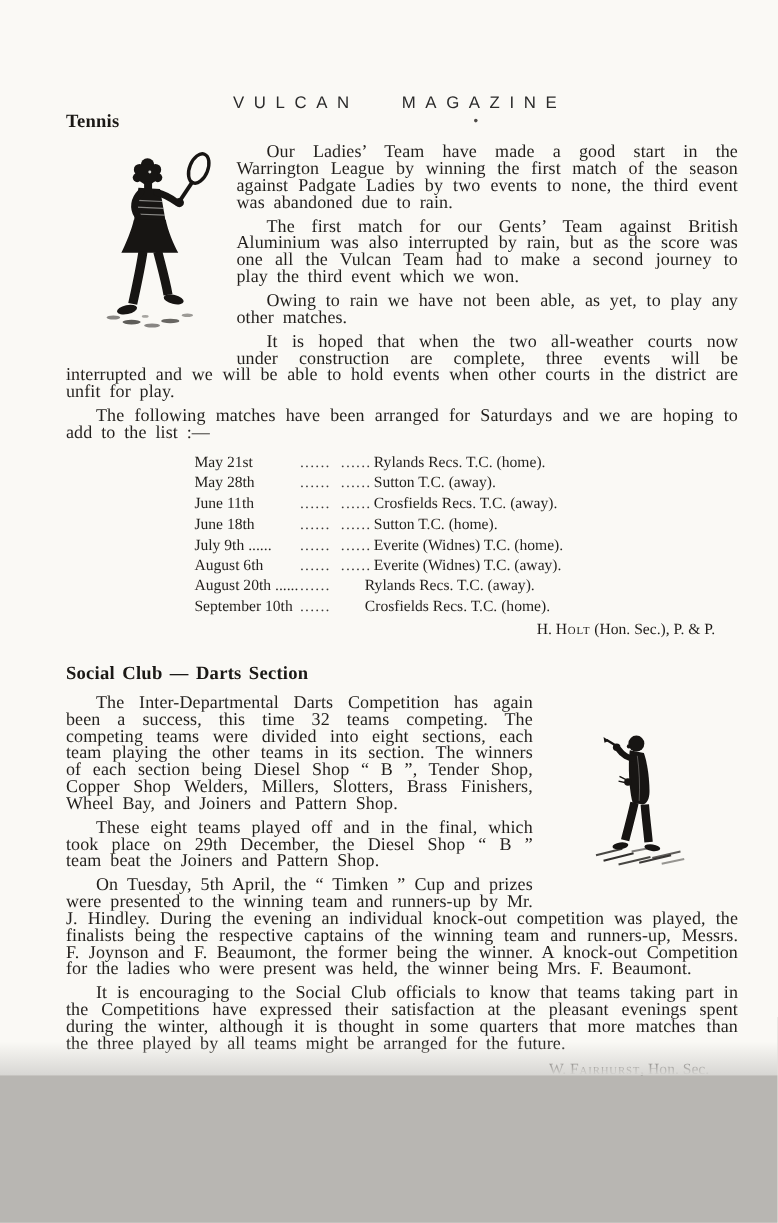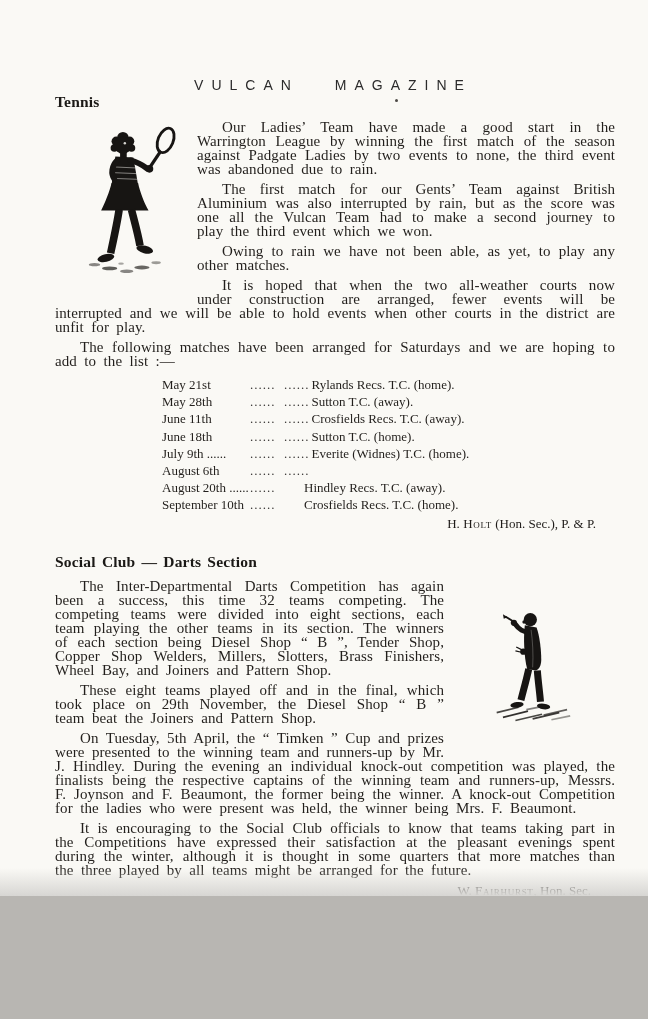--- a/index.html
+++ b/index.html
@@ -119,21 +119,21 @@
           <ellipse cx="22" cy="141" rx="9" ry="4" fill="#171513" transform="rotate(-12 22 141)"></ellipse>
           <ellipse cx="63" cy="132" rx="9" ry="4" fill="#171513" transform="rotate(14 63 132)"></ellipse>
 
           <circle cx="42" cy="20" r="1.3" fill="#faf9f5" opacity="0.85"></circle>
         </svg>
       </div>
 
       <p class="body">Our Ladies’ Team have made a good start in the Warrington League by winning the first match of the season against Padgate Ladies by two events to none, the third event was abandoned due to rain.</p>
       <p class="body">The first match for our Gents’ Team against British Aluminium was also interrupted by rain, but as the score was one all the Vulcan Team had to make a second journey to play the third event which we won.</p>
       <p class="body">Owing to rain we have not been able, as yet, to play any other matches.</p>
-      <p class="body">It is hoped that when the two all-weather courts now under construction are arranged, fewer events will be interrupted and we will be able to hold events when other courts in the district are unfit for play.</p>
+      <p class="body">It is hoped that when the two all-weather courts now under construction are complete, three events will be interrupted and we will be able to hold events when other courts in the district are unfit for play.</p>
       <p class="body">The following matches have been arranged for Saturdays and we are hoping to add to the list :—</p>
 
       <div class="match-list">
         <div class="match-row">
           <span class="m-date">May 21st</span>
             <span class="m-dots">......  ......</span>
             <span class="m-opp">Rylands Recs. T.C. (home).</span>
         </div>
         <div class="match-row">
           <span class="m-date">May 28th</span>
@@ -151,25 +151,26 @@
             <span class="m-opp">Sutton T.C. (home).</span>
         </div>
         <div class="match-row">
           <span class="m-date">July 9th ......</span>
             <span class="m-dots">......  ......</span>
             <span class="m-opp">Everite (Widnes) T.C. (home).</span>
         </div>
         <div class="match-row">
           <span class="m-date">August 6th</span>
             <span class="m-dots">......  ......</span>
+            <span class="m-opp">Everite (Widnes) T.C. (away).</span>
         </div>
         <div class="match-row">
           <span class="m-date">August 20th ......</span>
             <span class="m-dots">......</span>
-            <span class="m-opp">Hindley Recs. T.C. (away).</span>
+            <span class="m-opp">Rylands Recs. T.C. (away).</span>
         </div>
         <div class="match-row">
           <span class="m-date">September 10th</span>
             <span class="m-dots">......</span>
             <span class="m-opp">Crosfields Recs. T.C. (home).</span>
         </div>
       </div>
 
       <div class="sig sig-tennis">
         <span>H.</span>
@@ -213,21 +214,21 @@
           <path d="M58,82 C59,96 61,110 62,122" stroke="#171513" stroke-width="9" fill="none"></path>
 
           <ellipse cx="32" cy="126" rx="8.5" ry="3.6" fill="#171513" transform="rotate(-8 32 126)"></ellipse>
           <ellipse cx="66" cy="128" rx="8.5" ry="3.6" fill="#171513" transform="rotate(8 66 128)"></ellipse>
 
           <path d="M50,30 C52,44 53,62 52,78" stroke="#faf9f5" stroke-width="0.8" opacity="0.4" fill="none"></path>
         </svg>
       </div>
 
       <p class="body">The Inter-Departmental Darts Competition has again been a success, this time 32 teams competing. The competing teams were divided into eight sections, each team playing the other teams in its section. The winners of each section being Diesel Shop “ B ”, Tender Shop, Copper Shop Welders, Millers, Slotters, Brass Finishers, Wheel Bay, and Joiners and Pattern Shop.</p>
-      <p class="body">These eight teams played off and in the final, which took place on 29th November, the Diesel Shop “ B ” team beat the Joiners and Pattern Shop.</p>
+      <p class="body">These eight teams played off and in the final, which took place on 29th December, the Diesel Shop “ B ” team beat the Joiners and Pattern Shop.</p>
       <p class="body">On Tuesday, 5th April, the “ Timken ” Cup and prizes were presented to the winning team and runners-up by Mr. J. Hindley. During the evening an individual knock-out competition was played, the finalists being the respective captains of the winning team and runners-up, Messrs. F. Joynson and F. Beaumont, the former being the winner. A knock-out Competition for the ladies who were present was held, the winner being Mrs. F. Beaumont.</p>
       <p class="body">It is encouraging to the Social Club officials to know that teams taking part in the Competitions have expressed their satisfaction at the pleasant evenings spent during the winter, although it is thought in some quarters that more matches than the three played by all teams might be arranged for the future.</p>
 
       <div class="sig sig-darts">
         <span>W.</span>
         <span class="sc">Fairhurst</span><span>, Hon. Sec.</span>
       </div>
       <div class="clear"></div>
     </div>
 

